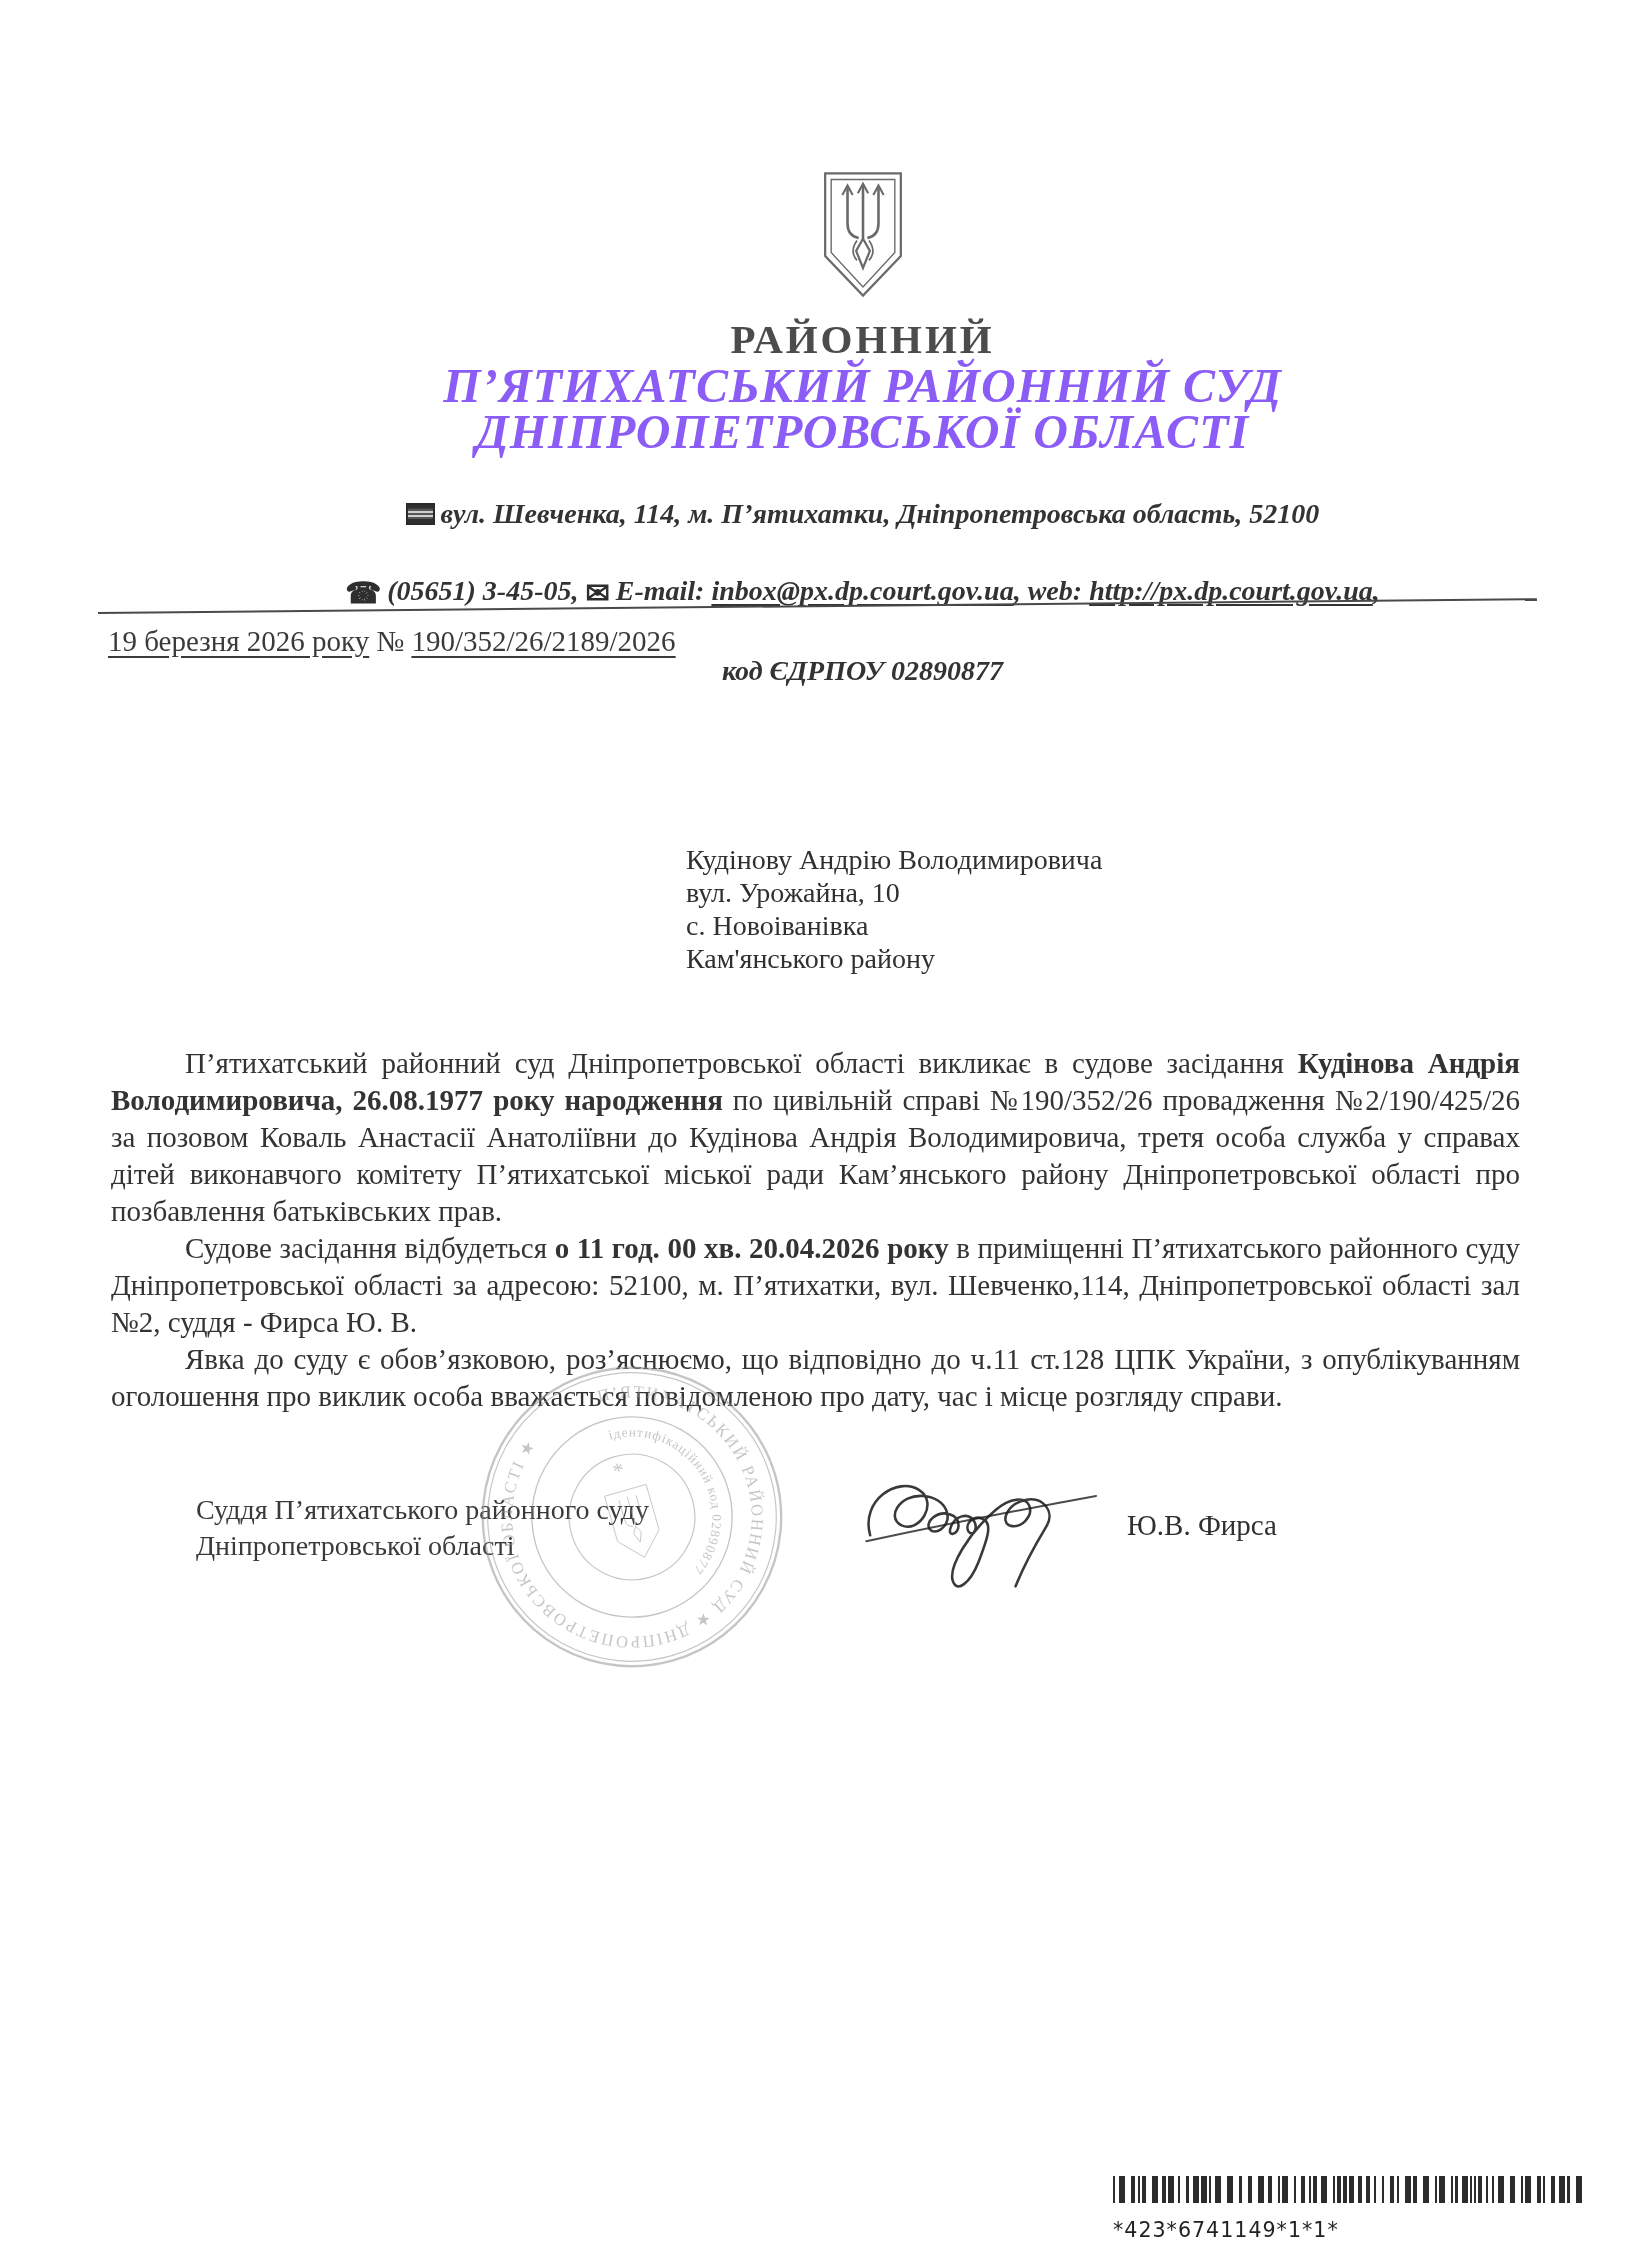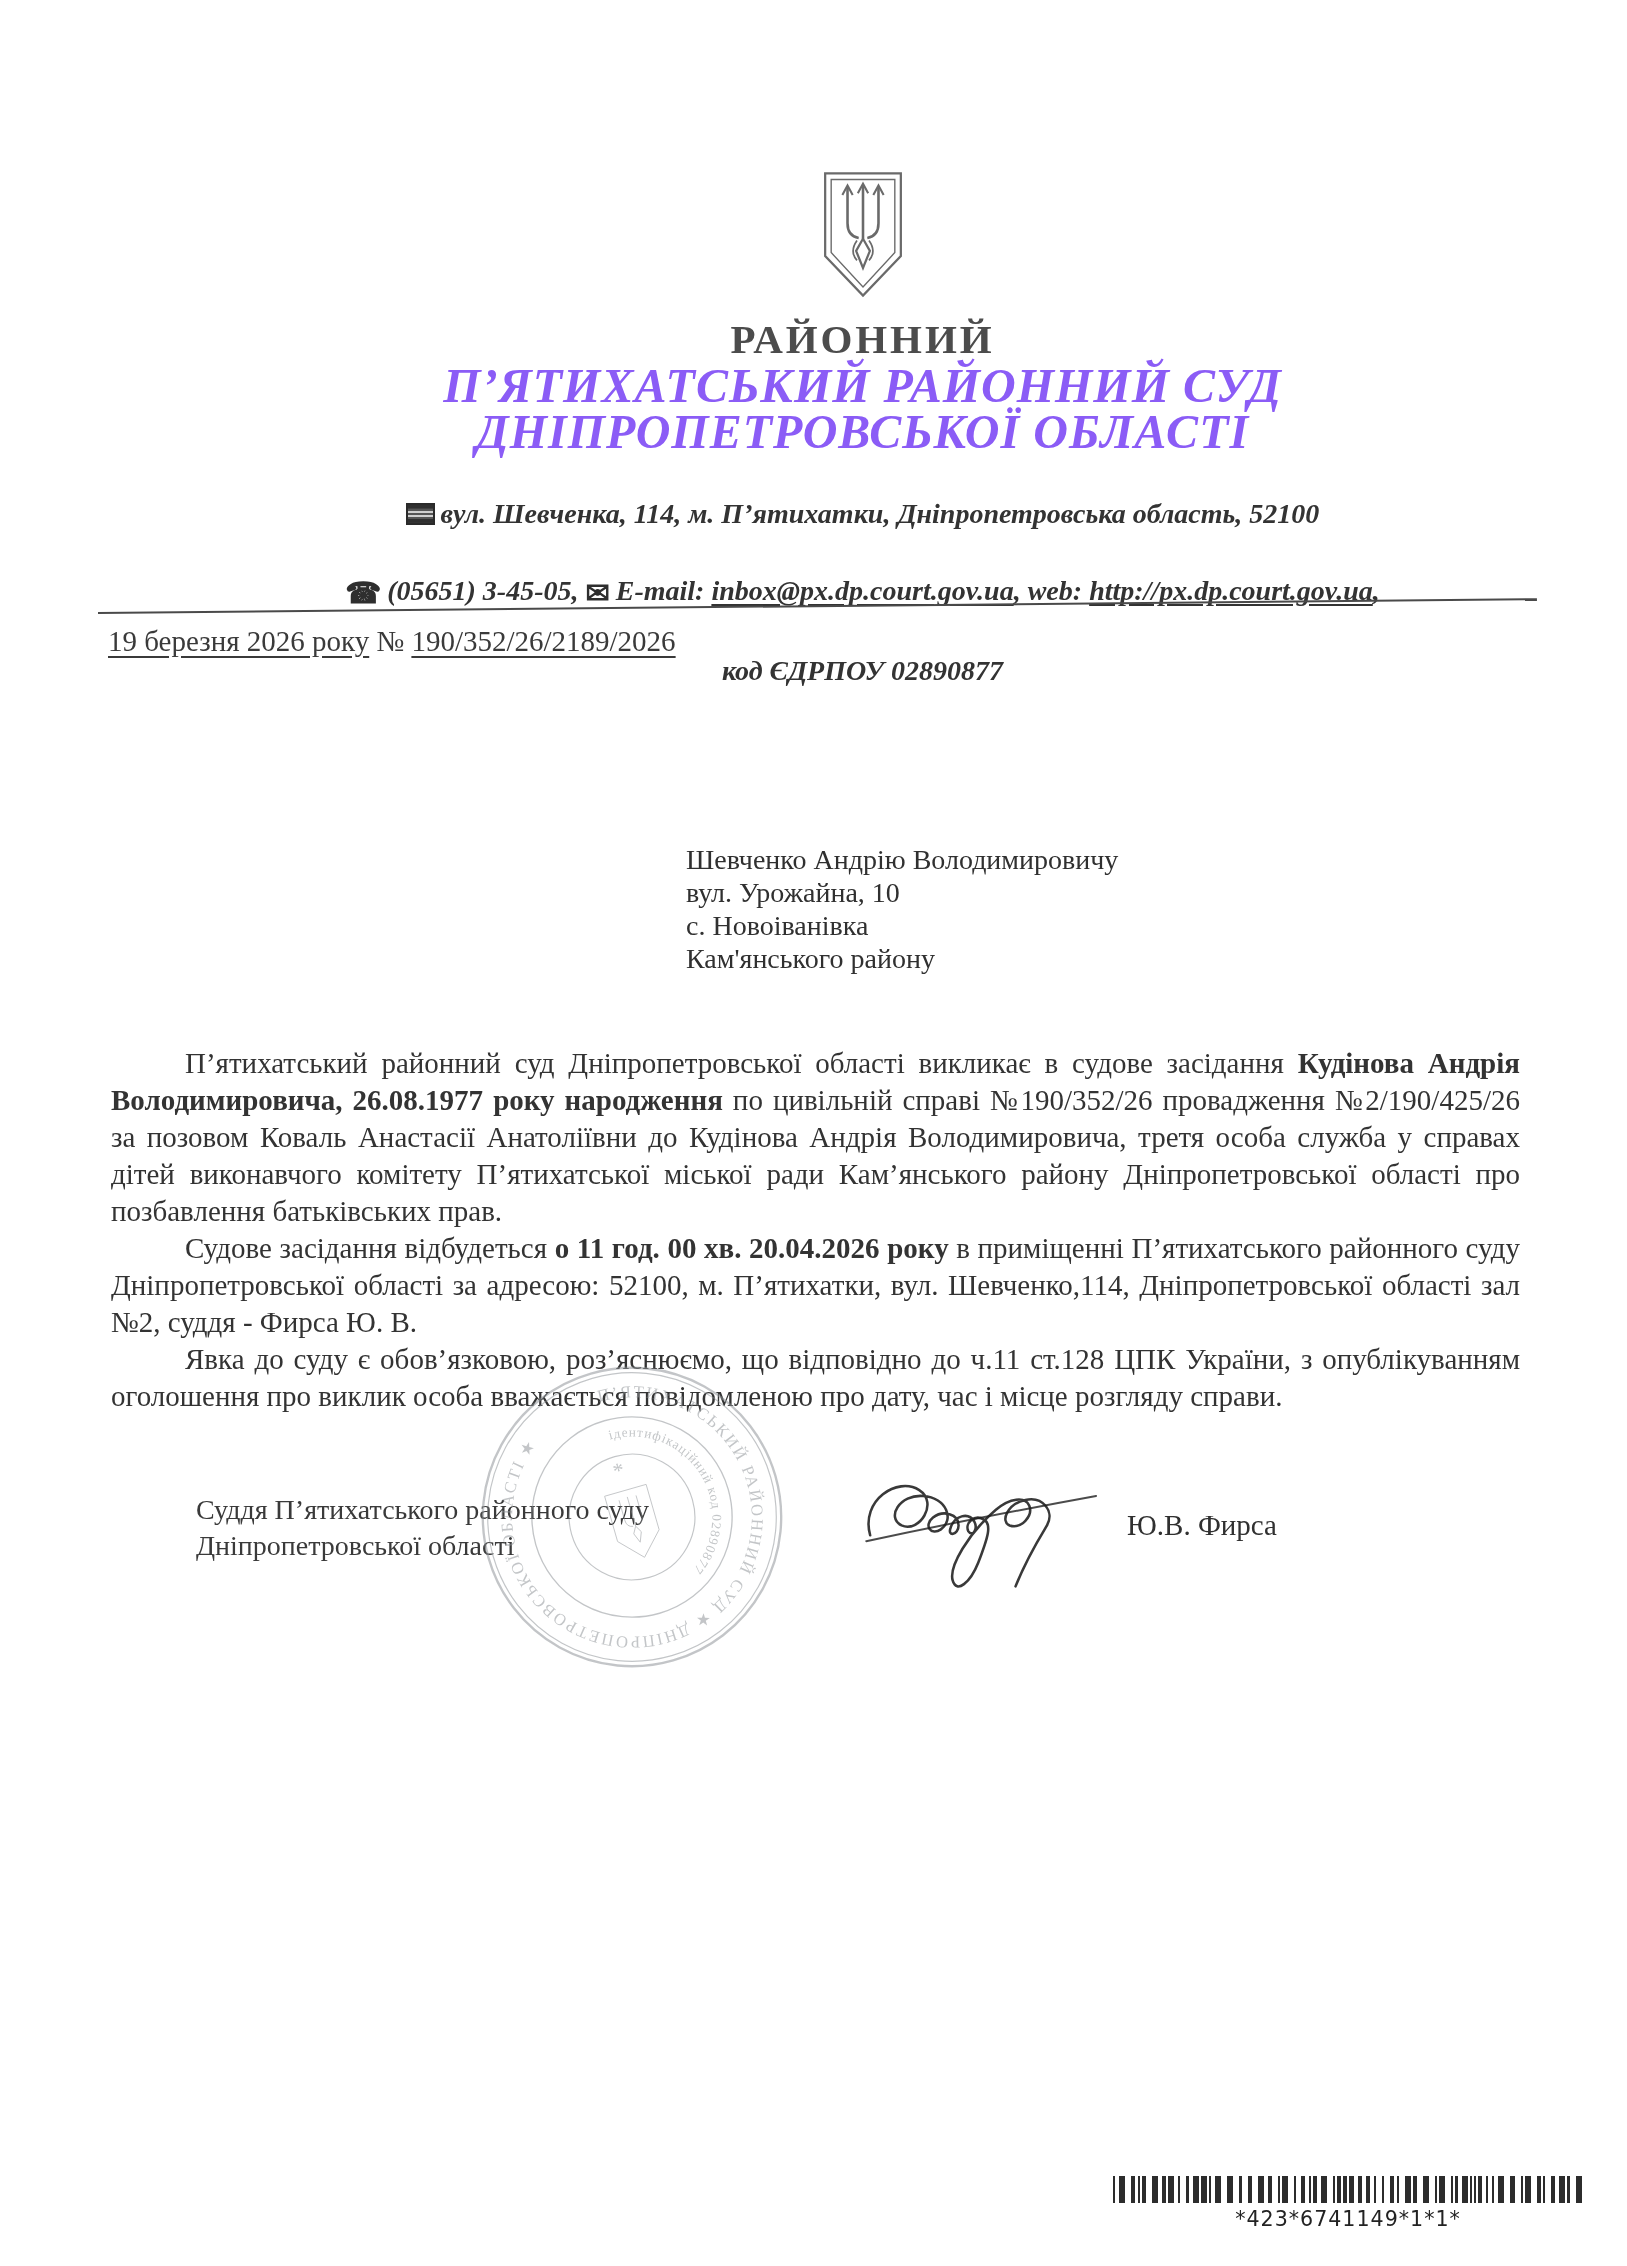--- a/index.html
+++ b/index.html
@@ -43,21 +43,21 @@
   .signature-svg { position:absolute; top:1439px; left:838px; width:304px; height:167px; }
   .judge-name { position:absolute; top:1509px; left:1127px; font-size:29px; color:#303030; }
 
   
   .stamp { position:absolute; top:1358px; left:473px; width:318px; height:318px; opacity:0.52; transform:rotate(-16deg); pointer-events:none; }
 
   
   .barcode-wrap { position:absolute; top:2176px; left:1113px; width:470px; }
   .barcode-bars { height:26.5px; display:flex; align-items:stretch; overflow:hidden; }
   .bc-bar { display:block; height:100%; background:#2c2c2c; flex:none; }
-  .barcode-text { text-align:center; font-family:"DejaVu Sans", sans-serif; font-size:20.6px; color:#222; margin-top:4px; letter-spacing:1px; }
+  .barcode-text { font-family:"DejaVu Sans", sans-serif; font-size:20.6px; color:#222; margin-top:15px; letter-spacing:1px; }
 </style>
 </head>
 <body>
 
 <div class="page">
 
   <div class="header">
 
     <svg class="emblem" viewBox="0 0 100 150">
       <g fill="none" stroke="#6a6a6a" stroke-width="2.6">
@@ -96,21 +96,21 @@
 
   <div class="long-rule"></div>
 
   <div class="refline">
     <span class="u">19 березня 2026 року</span>
     <span>№</span>
     <span class="u">190/352/26/2189/2026</span>
   </div>
 
   <div class="addressee">
-    <div>Шевченко Андрію Володимировичу</div>
+    <div>Кудінову Андрію Володимировича</div>
     <div>вул. Урожайна, 10</div>
     <div>с. Новоіванівка</div>
     <div>Кам'янського району</div>
   </div>
 
   <div class="body-text">
     <p><span>П’ятихатський районний суд Дніпропетровської області викликає в судове засідання </span><span style="font-weight: bold;">Кудінова Андрія Володимировича, 26.08.1977  року народження </span><span> по цивільній справі №190/352/26 провадження №2/190/425/26 за позовом Коваль Анастасії Анатоліївни до Кудінова Андрія Володимировича, третя особа служба у справах дітей виконавчого комітету П’ятихатської міської ради Кам’янського району Дніпропетровської області про позбавлення батьківських прав.</span></p>
     <p><span>Судове засідання відбудеться </span><span style="font-weight: bold;">о 11 год. 00 хв. 20.04.2026 року</span><span> в приміщенні  П’ятихатського районного суду Дніпропетровської області за адресою: 52100, м. П’ятихатки, вул. Шевченко,114, Дніпропетровської області зал №2, суддя - Фирса Ю. В.</span></p>
     <p><span>Явка до суду є обов’язковою, роз’яснюємо, що відповідно до ч.11 ст.128 ЦПК України, з опублікуванням  оголошення про виклик особа вважається повідомленою про дату, час і місце розгляду справи.</span></p>
   </div>

